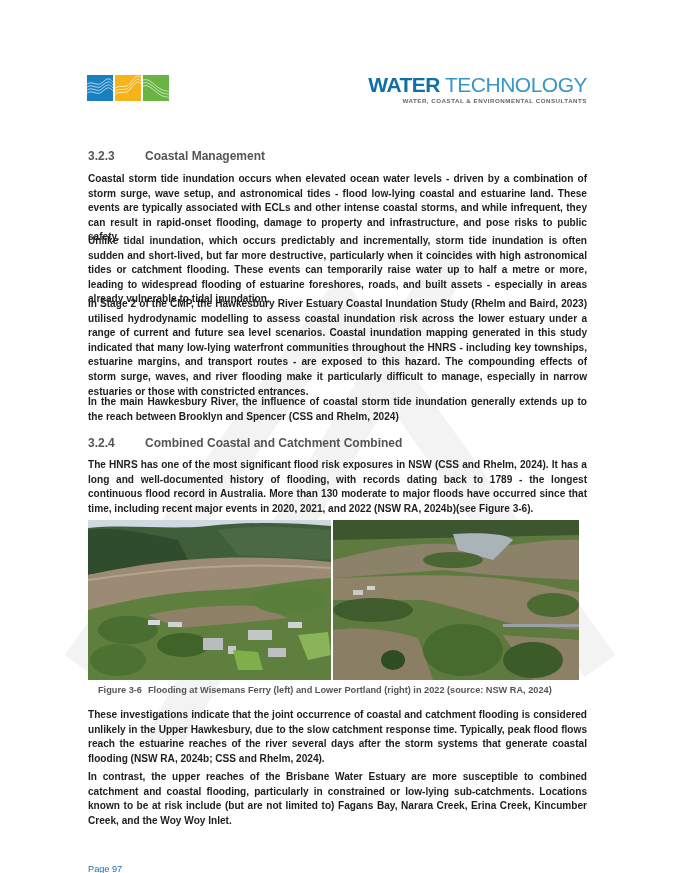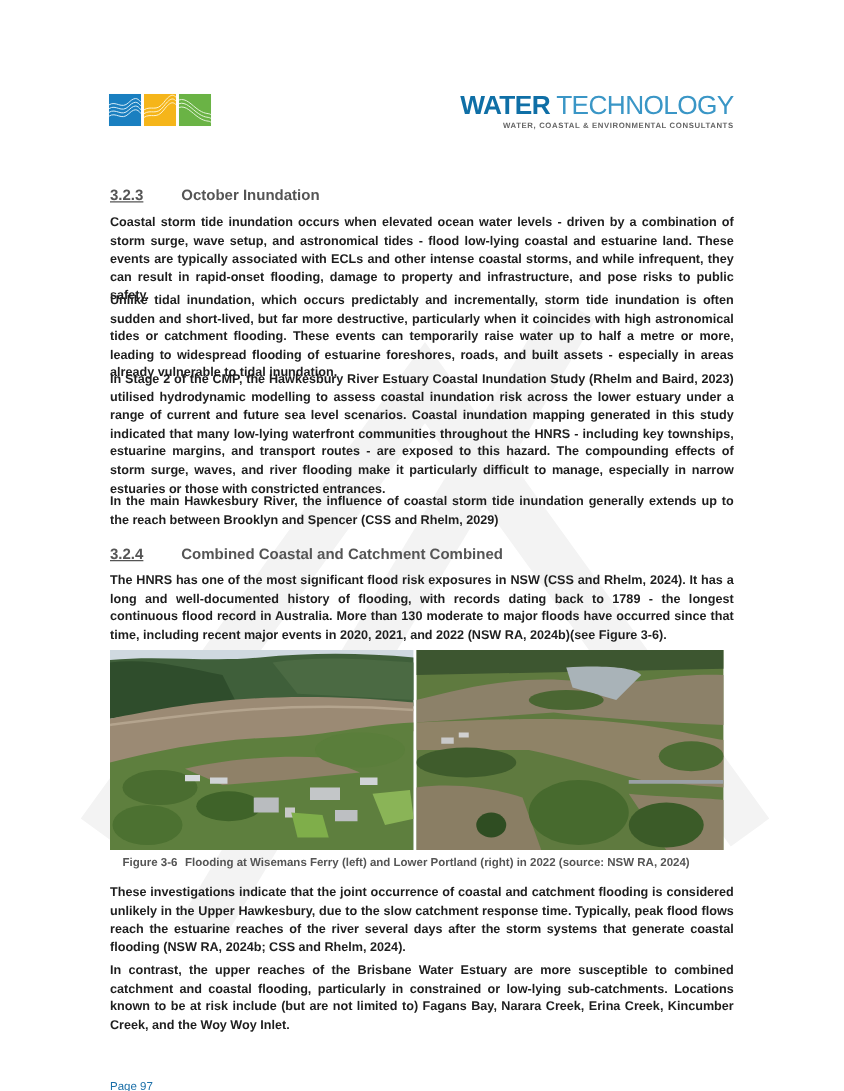--- a/index.html
+++ b/index.html
@@ -8,21 +8,21 @@
   .watermark { position:absolute; left:40px; top:200px; width:600px; height:500px; pointer-events:none; }
   .logo-left { position:absolute; left:87px; top:29px; display:flex; gap:2px; }
   .logo-sq { width:26px; height:26px; position:relative; overflow:hidden; }
   .logo-right { position:absolute; right:88px; top:28px; text-align:right; }
   .brand-title { font-size:21px; letter-spacing:-0.5px; color:#1a7fb5; line-height:22px; white-space:nowrap; }
   .brand-title b { font-weight:bold; color:#0f6fa6; }
   .brand-title span.light { font-weight:normal; color:#3a96c6; }
   .brand-sub { font-size:6.2px; letter-spacing:0.5px; color:#666; margin-top:1px; white-space:nowrap; font-weight:bold; }
   .content { position:absolute; left:88px; top:100px; width:499px; }
   h3 { margin:0; font-size:12px; font-weight:bold; color:#555; display:flex; }
-  h3 .num { width:57px;text-decoration:underline; }
+  h3 .num { width:57px; }
   p { margin:0; font-size:10.1px; line-height:14.6px; text-align:justify; color:#1e1e1e;font-weight:bold; }
   .h323 { position:absolute; top:3px; left:0; }
   .p1 { position:absolute; top:26px; left:0; width:499px; }
   .p2 { position:absolute; top:88px; left:0; width:499px; }
   .p3 { position:absolute; top:151px; left:0; width:499px; }
   .p4 { position:absolute; top:249px; left:0; width:499px; }
   .h324 { position:absolute; top:290px; left:0; }
   .p5 { position:absolute; top:312px; left:0; width:499px; }
   .fig { position:absolute; top:374px; left:0; width:499px; height:160px; display:flex; gap:2px; }
   .photo { position:relative; overflow:hidden; height:160px; }
@@ -85,27 +85,27 @@
 
   <div class="logo-right">
     <div class="brand-title"><b>WATER</b> <span class="light">TECHNOLOGY</span></div>
     <div class="brand-sub">WATER, COASTAL &amp; ENVIRONMENTAL CONSULTANTS</div>
   </div>
 
   <div class="content">
 
     <h3 class="h323">
       <span class="num">3.2.3</span>
-      <span>October Inundation</span>
+      <span>Coastal Management</span>
     </h3>
 
     <p class="p1">Coastal storm tide inundation occurs when elevated ocean water levels - driven by a combination of storm surge, wave setup, and astronomical tides - flood low-lying coastal and estuarine land. These events are typically associated with ECLs and other intense coastal storms, and while infrequent, they can result in rapid-onset flooding, damage to property and infrastructure, and pose risks to public safety.</p>
     <p class="p2">Unlike tidal inundation, which occurs predictably and incrementally, storm tide inundation is often sudden and short-lived, but far more destructive, particularly when it coincides with high astronomical tides or catchment flooding. These events can temporarily raise water up to half a metre or more, leading to widespread flooding of estuarine foreshores, roads, and built assets - especially in areas already vulnerable to tidal inundation.</p>
     <p class="p3">In Stage 2 of the CMP, the Hawkesbury River Estuary Coastal Inundation Study (Rhelm and Baird, 2023) utilised hydrodynamic modelling to assess coastal inundation risk across the lower estuary under a range of current and future sea level scenarios. Coastal inundation mapping generated in this study indicated that many low-lying waterfront communities throughout the HNRS - including key townships, estuarine margins, and transport routes - are exposed to this hazard. The compounding effects of storm surge, waves, and river flooding make it particularly difficult to manage, especially in narrow estuaries or those with constricted entrances.</p>
-    <p class="p4">In the main Hawkesbury River, the influence of coastal storm tide inundation generally extends up to the reach between Brooklyn and Spencer (CSS and Rhelm, 2029)</p>
+    <p class="p4">In the main Hawkesbury River, the influence of coastal storm tide inundation generally extends up to the reach between Brooklyn and Spencer (CSS and Rhelm, 2024)</p>
 
     <h3 class="h324">
       <span class="num">3.2.4</span>
       <span>Combined Coastal and Catchment Combined</span>
     </h3>
 
     <p class="p5">The HNRS has one of the most significant flood risk exposures in NSW (CSS and Rhelm, 2024). It has a long and well-documented history of flooding, with records dating back to 1789 - the longest continuous flood record in Australia. More than 130 moderate to major floods have occurred since that time, including recent major events in 2020, 2021, and 2022 (NSW RA, 2024b)(see Figure 3-6).</p>
 
     <div class="fig">
       <div class="photo photo-left" title="Aerial view of flooded river and township at Wisemans Ferry">

